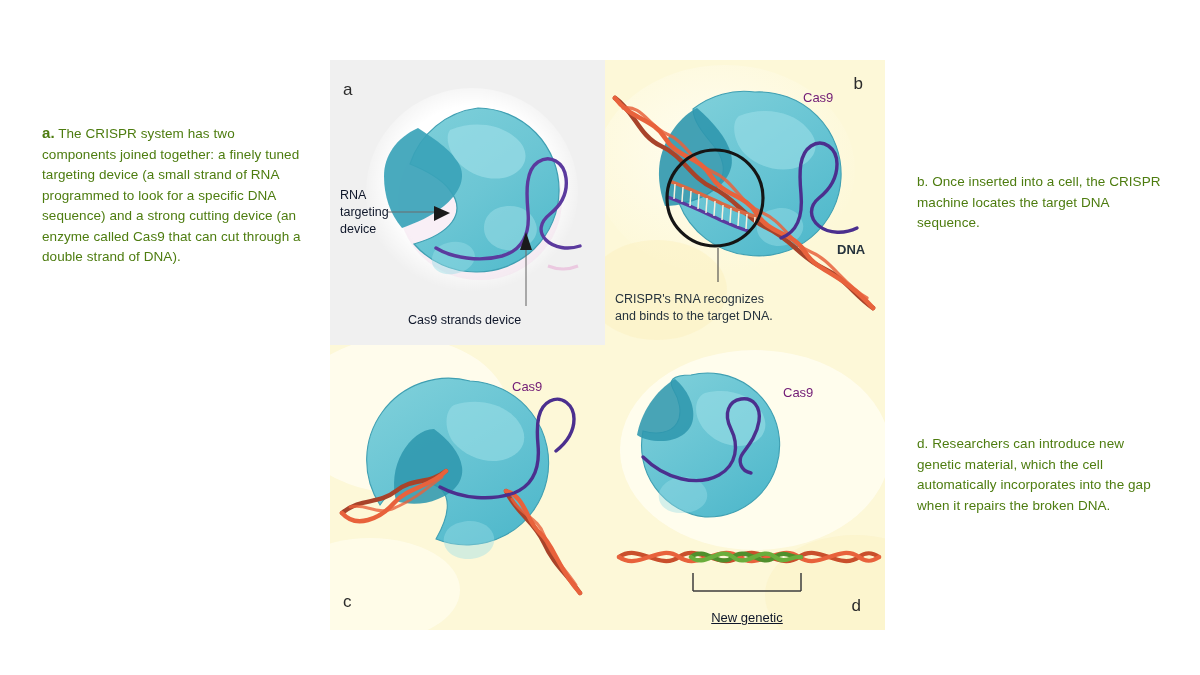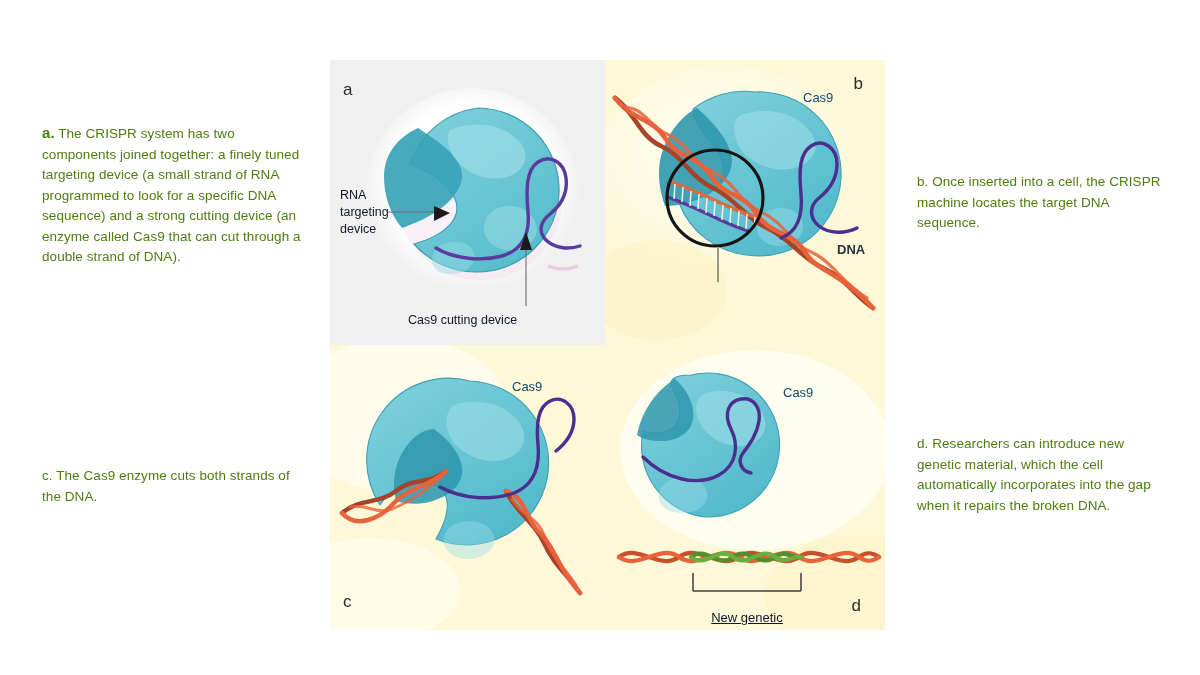--- a/index.html
+++ b/index.html
@@ -56,31 +56,30 @@
   .lbl {
     position: absolute;
     font-size: 12.5px;
     font-family: "Liberation Sans", sans-serif;
     color: #1f3a56;
     z-index: 25;
     white-space: pre;
   }
   .lbl-teal { color: #0f172a; }
   .lbl-dark { color: #26333d; }
-  .lbl-cas9 { font-size: 13px; color: #0c4a6e; }
+  .lbl-cas9 { font-size: 13px; color: #701a75; }
   .lbl-center { text-align: center; }
 </style>
 </head>
 <body>
 
 <div id="root">
 
   <div class="caption" id="caption-a"><span class="lead-bold">a.</span><span> The CRISPR system has two components joined together: a finely tuned targeting device (a small strand of RNA programmed to look for a specific DNA sequence) and a strong cutting device (an enzyme called Cas9 that can cut through a double strand of DNA).</span></div>
 
-  <div class="caption" id="caption-c">c. The Cas9 enzyme cuts both strands of the DNA.</div>
 
   <div class="caption" id="caption-d">d. Researchers can introduce new genetic material, which the cell automatically incorporates into the gap when it repairs the broken DNA.</div>
 
   <div class="caption" id="caption-b">b. Once inserted into a cell, the CRISPR machine locates the target DNA sequence.</div>
 
   <div id="figure">
 
     <div class="panel" id="panel-a">
       <svg class="svgfull" width="275" height="285" viewBox="0 0 275 285">
         <defs>
@@ -142,21 +141,21 @@
           <path d="M190 190 L196 172 L202 190 Z" fill="#1a1a1a"></path>
         </g>
       </svg>
 
       <div class="panel-letter" id="letter-a">a</div>
 
       <div class="lbl lbl-teal" style="left:10px; top:127px; line-height:1.35;">RNA
 targeting
 device</div>
 
-      <div class="lbl lbl-teal" style="left:78px; top:253px;">Cas9 cutting device</div>
+      <div class="lbl lbl-teal" style="left:78px; top:253px;">Cas9 strands device</div>
     </div>
 
     <div class="panel" id="panel-b">
       <svg class="svgfull" width="280" height="285" viewBox="0 0 280 285">
         <defs>
           <linearGradient id="bBody" x1="10%" y1="0%" x2="80%" y2="100%">
             <stop offset="0%" stop-color="#7fd0da"></stop>
             <stop offset="60%" stop-color="#63c2d2"></stop>
             <stop offset="100%" stop-color="#4fb8cb"></stop>
           </linearGradient>
@@ -225,20 +224,22 @@
 
         <line x1="113" y1="188" x2="113" y2="222" stroke="#4a4a4a" stroke-width="1.1"></line>
       </svg>
 
       <div class="panel-letter" id="letter-b">b</div>
 
       <div class="lbl lbl-cas9" style="left:198px; top:30px;">Cas9</div>
 
       <div class="lbl lbl-dark" style="left:232px; top:182px; font-weight:bold; font-size:13px;">DNA</div>
 
+      <div class="lbl lbl-dark" style="left:10px; top:231px; line-height:1.38; font-size:12.5px;">CRISPR's RNA recognizes
+and binds to the target DNA.</div>
     </div>
 
     <div class="panel" id="panel-c">
       <svg class="svgfull" width="275" height="285" viewBox="0 0 275 285">
         <defs>
           <linearGradient id="cBody" x1="10%" y1="0%" x2="80%" y2="100%">
             <stop offset="0%" stop-color="#7fd0da"></stop>
             <stop offset="60%" stop-color="#63c2d2"></stop>
             <stop offset="100%" stop-color="#4fb8cb"></stop>
           </linearGradient>

